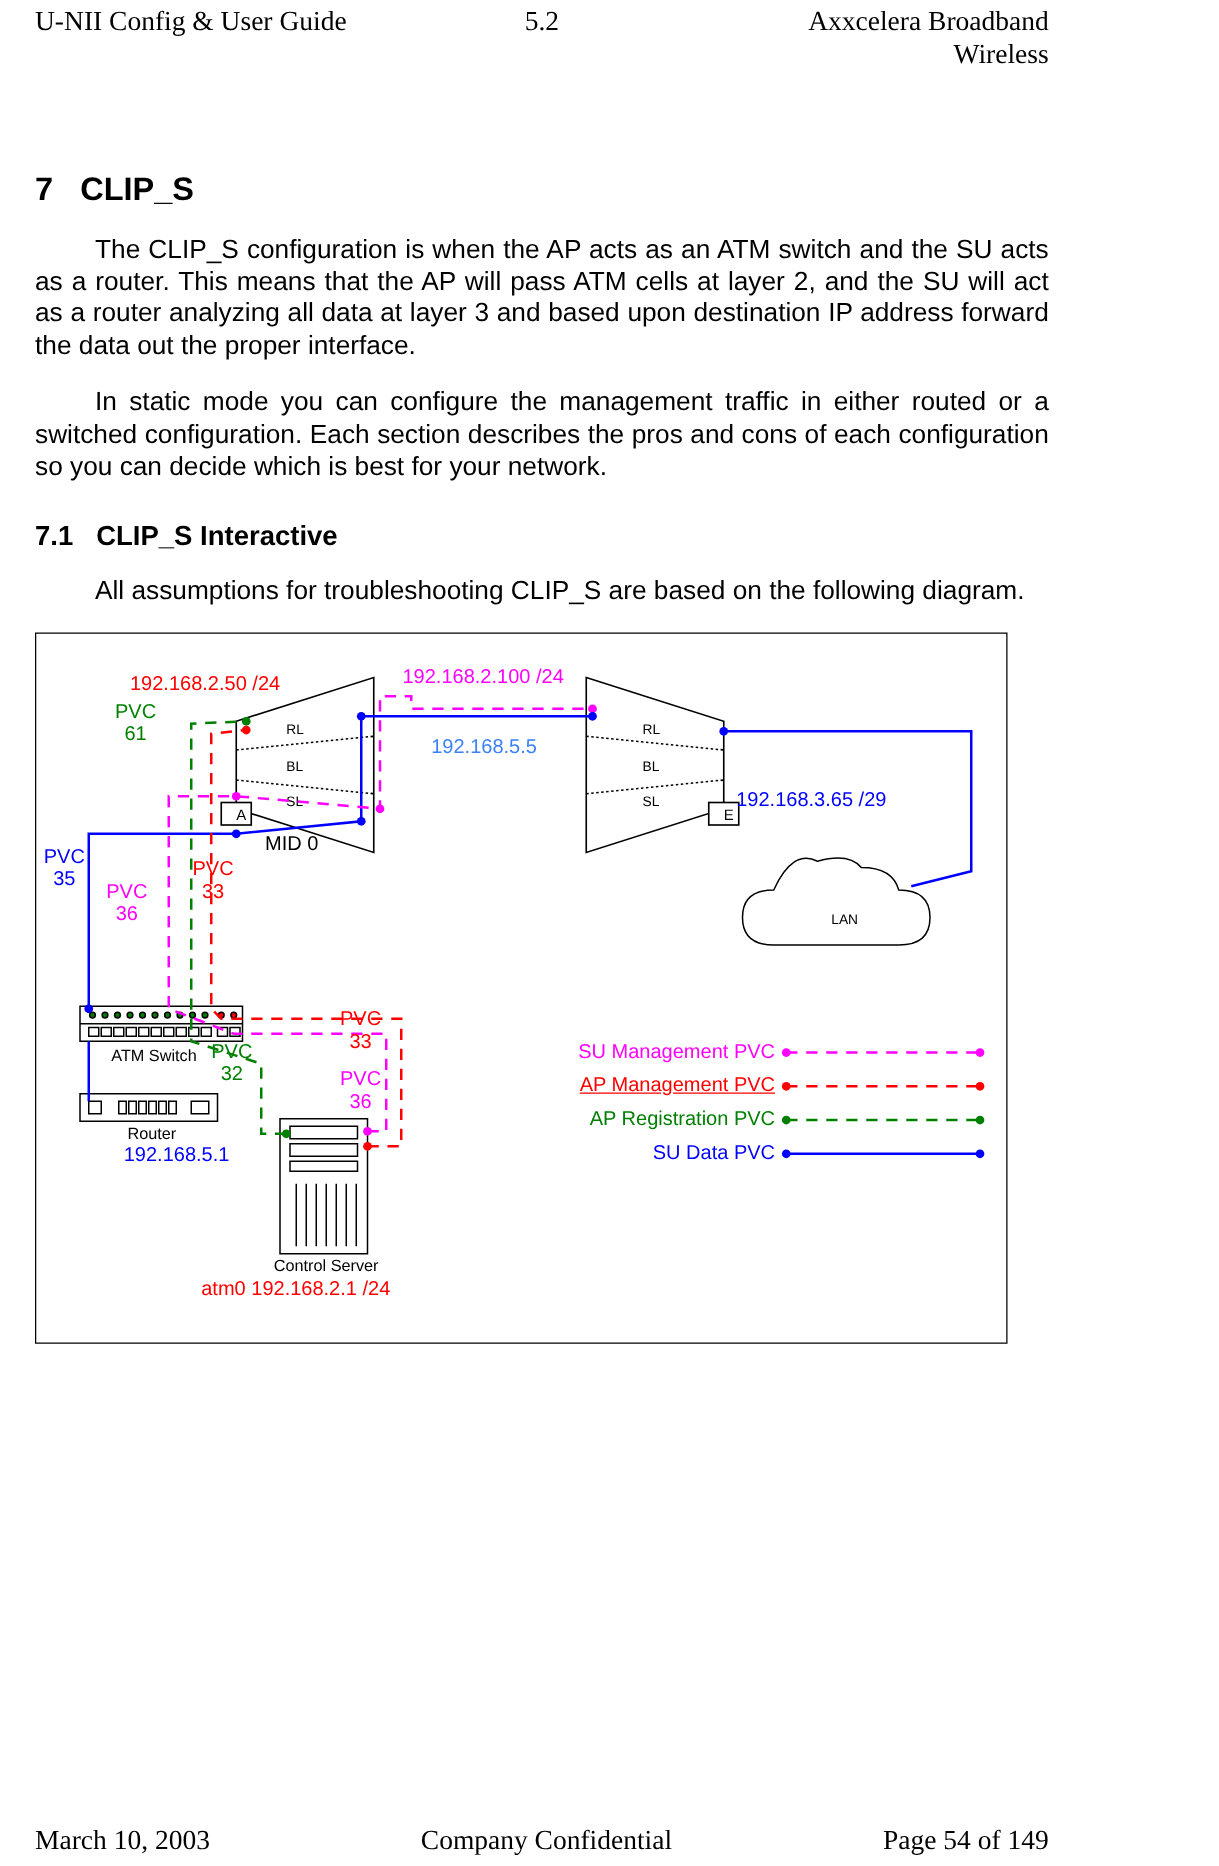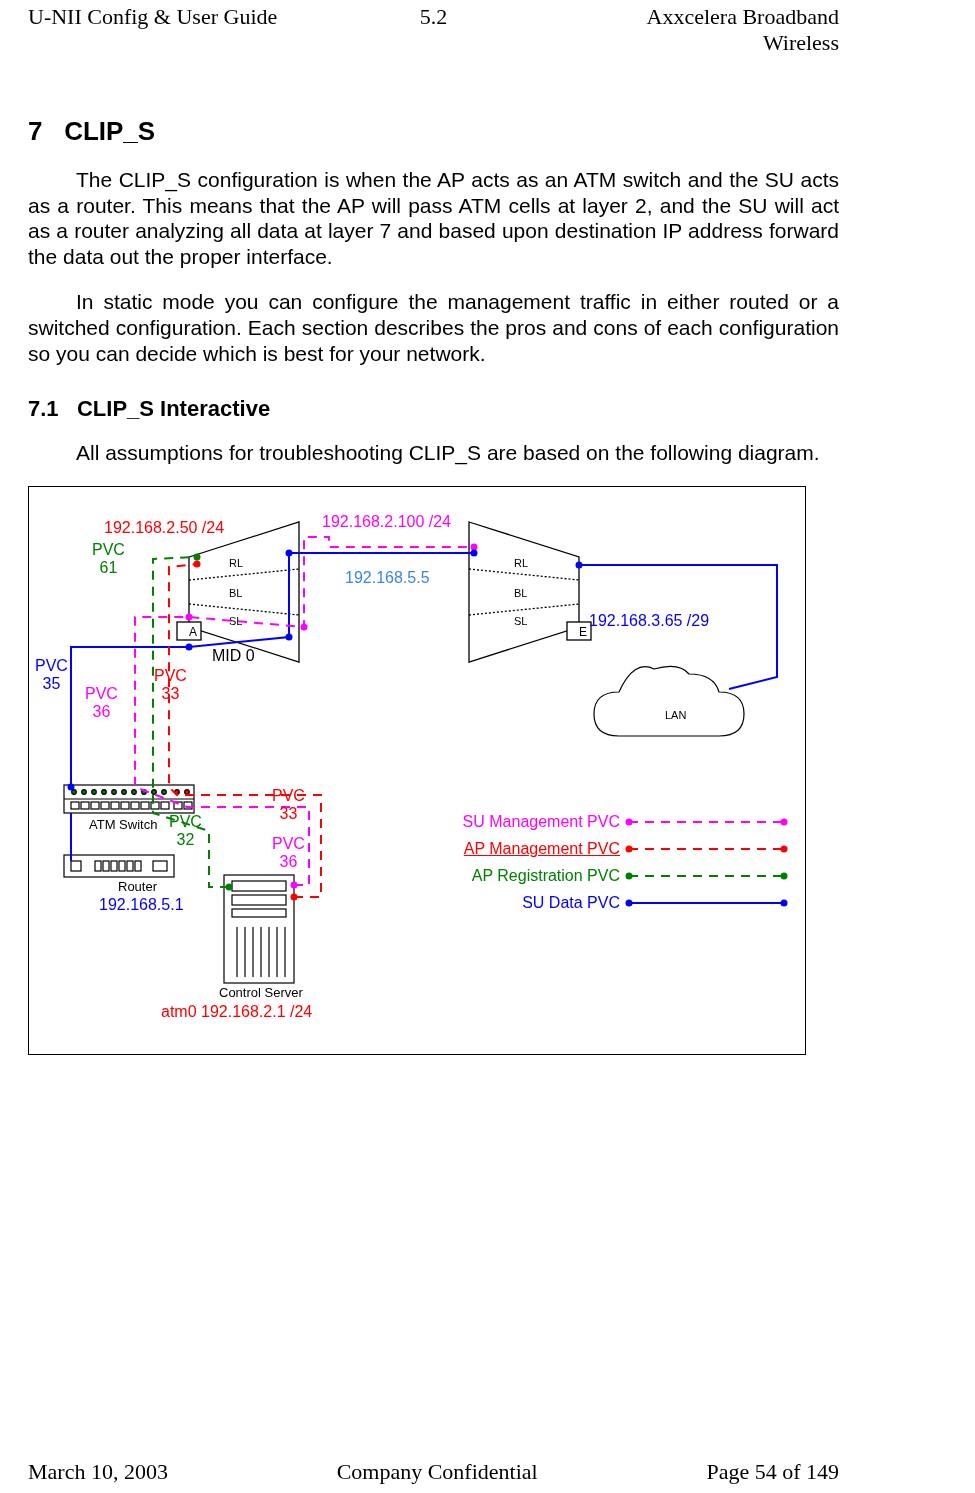--- a/index.html
+++ b/index.html
@@ -2,21 +2,21 @@
 <html><head>
 <meta charset="utf-8">
 <style>
   html,body{margin:0;padding:0;background:#fff;color:#000;font-family:Arial,Helvetica,sans-serif;}
   .page{width:867px;height:1493px;position:relative;box-sizing:border-box;padding:0 28px;}
   .hdr{display:flex;justify-content:space-between;font-family:"Times New Roman",serif;font-size:22px;padding-top:4px;}
   .hdr span{flex:1;}
   .hdr .c{text-align:center;}
   .hdr .r{text-align:right;}
   .ftr{position:absolute;bottom:8px;left:28px;right:28px;display:flex;justify-content:space-between;font-family:"Times New Roman",serif;font-size:22px;}
-  h1.sec{font-family:Arial;font-weight:bold;font-size:26px;margin:60px 0 20px 0;}
+  h1.sec{font-family:Arial;font-weight:bold;font-size:26px;margin:80px 0 20px 0;}
   h2.sub{font-family:Arial;font-weight:bold;font-size:22px;margin:30px 0 18px 0;}
   p.body{font-family:Arial;font-size:21px;line-height:1.22;text-align:justify;margin:0 0 20px 0;text-indent:48px;}
   .figbox{border:1.5px solid #000;width:776px;height:567px;position:relative;margin-top:10px;overflow:hidden;font-family:Arial;}
   .abs{position:absolute;}
   svg.full{position:absolute;left:0;top:0;}
   .lbl{font-size:16px;white-space:nowrap;}
   .lblsm{font-size:13px;}
 </style>
 </head>
 <body>
@@ -26,21 +26,21 @@
     <span>U-NII Config &amp; User Guide</span>
     <span class="c">5.2</span>
     <span class="r">Axxcelera Broadband Wireless</span>
   </div>
 
   <h1 class="sec">
     <span>7</span>&nbsp;&nbsp;
     <span>CLIP_S</span>
   </h1>
 
-  <p class="body">The CLIP_S configuration is when the AP acts as an ATM switch and the SU acts as a router. This means that the AP will pass ATM cells at layer 2, and the SU will act as a router analyzing all data at layer 7 and based upon destination IP address forward the data out the proper interface.</p>
+  <p class="body">The CLIP_S configuration is when the AP acts as an ATM switch and the SU acts as a router. This means that the AP will pass ATM cells at layer 2, and the SU will act as a router analyzing all data at layer 3 and based upon destination IP address forward the data out the proper interface.</p>
   <p class="body">In static mode you can configure the management traffic in either routed or a switched configuration. Each section describes the pros and cons of each configuration so you can decide which is best for your network.</p>
 
   <h2 class="sub">
     <span>7.1</span>&nbsp;&nbsp;
     <span>CLIP_S Interactive</span>
   </h2>
 
   <p class="body">All assumptions for troubleshooting CLIP_S are based on the following diagram.</p>
 
   <div class="figbox">
@@ -206,21 +206,21 @@
     <div class="abs lbl" style="left:125px;top:180px;color:#ff0000;white-space:pre;text-align:center;">PVC
 33</div>
     <div class="abs lbl" style="left:140px;top:326px;color:#008000;white-space:pre;text-align:center;">PVC
 32</div>
     <div class="abs lbl" style="left:243px;top:300px;color:#ff0000;white-space:pre;text-align:center;">PVC
 33</div>
     <div class="abs lbl" style="left:243px;top:348px;color:#ff00ff;white-space:pre;text-align:center;">PVC
 36</div>
 
     <div class="abs lblsm" style="left:60px;top:330px;">ATM Switch</div>
-    <div class="abs lblsm" style="left:73px;top:392px;margin-left:16px;">Router</div>
+    <div class="abs lblsm" style="left:73px;top:392px;">Router</div>
     <div class="abs lbl" style="left:70px;top:409px;color:#0000ff;text-align:right;">192.168.5.1</div>
     <div class="abs lblsm" style="left:190px;top:498px;">Control Server</div>
     <div class="abs lbl" style="left:132px;top:516px;color:#ff0000;">atm0 192.168.2.1 /24</div>
 
     <div class="abs lbl" style="right:185px;top:326px;color:#ff00ff;text-align:right;">SU Management PVC</div>
     <div class="abs lbl" style="right:185px;top:353px;color:#ff0000;text-align:right;text-decoration:underline;">AP Management PVC</div>
     <div class="abs lbl" style="right:185px;top:380px;color:#008000;text-align:right;">AP Registration PVC</div>
     <div class="abs lbl" style="right:185px;top:407px;color:#0000ff;">SU Data PVC</div>
   </div>
 

